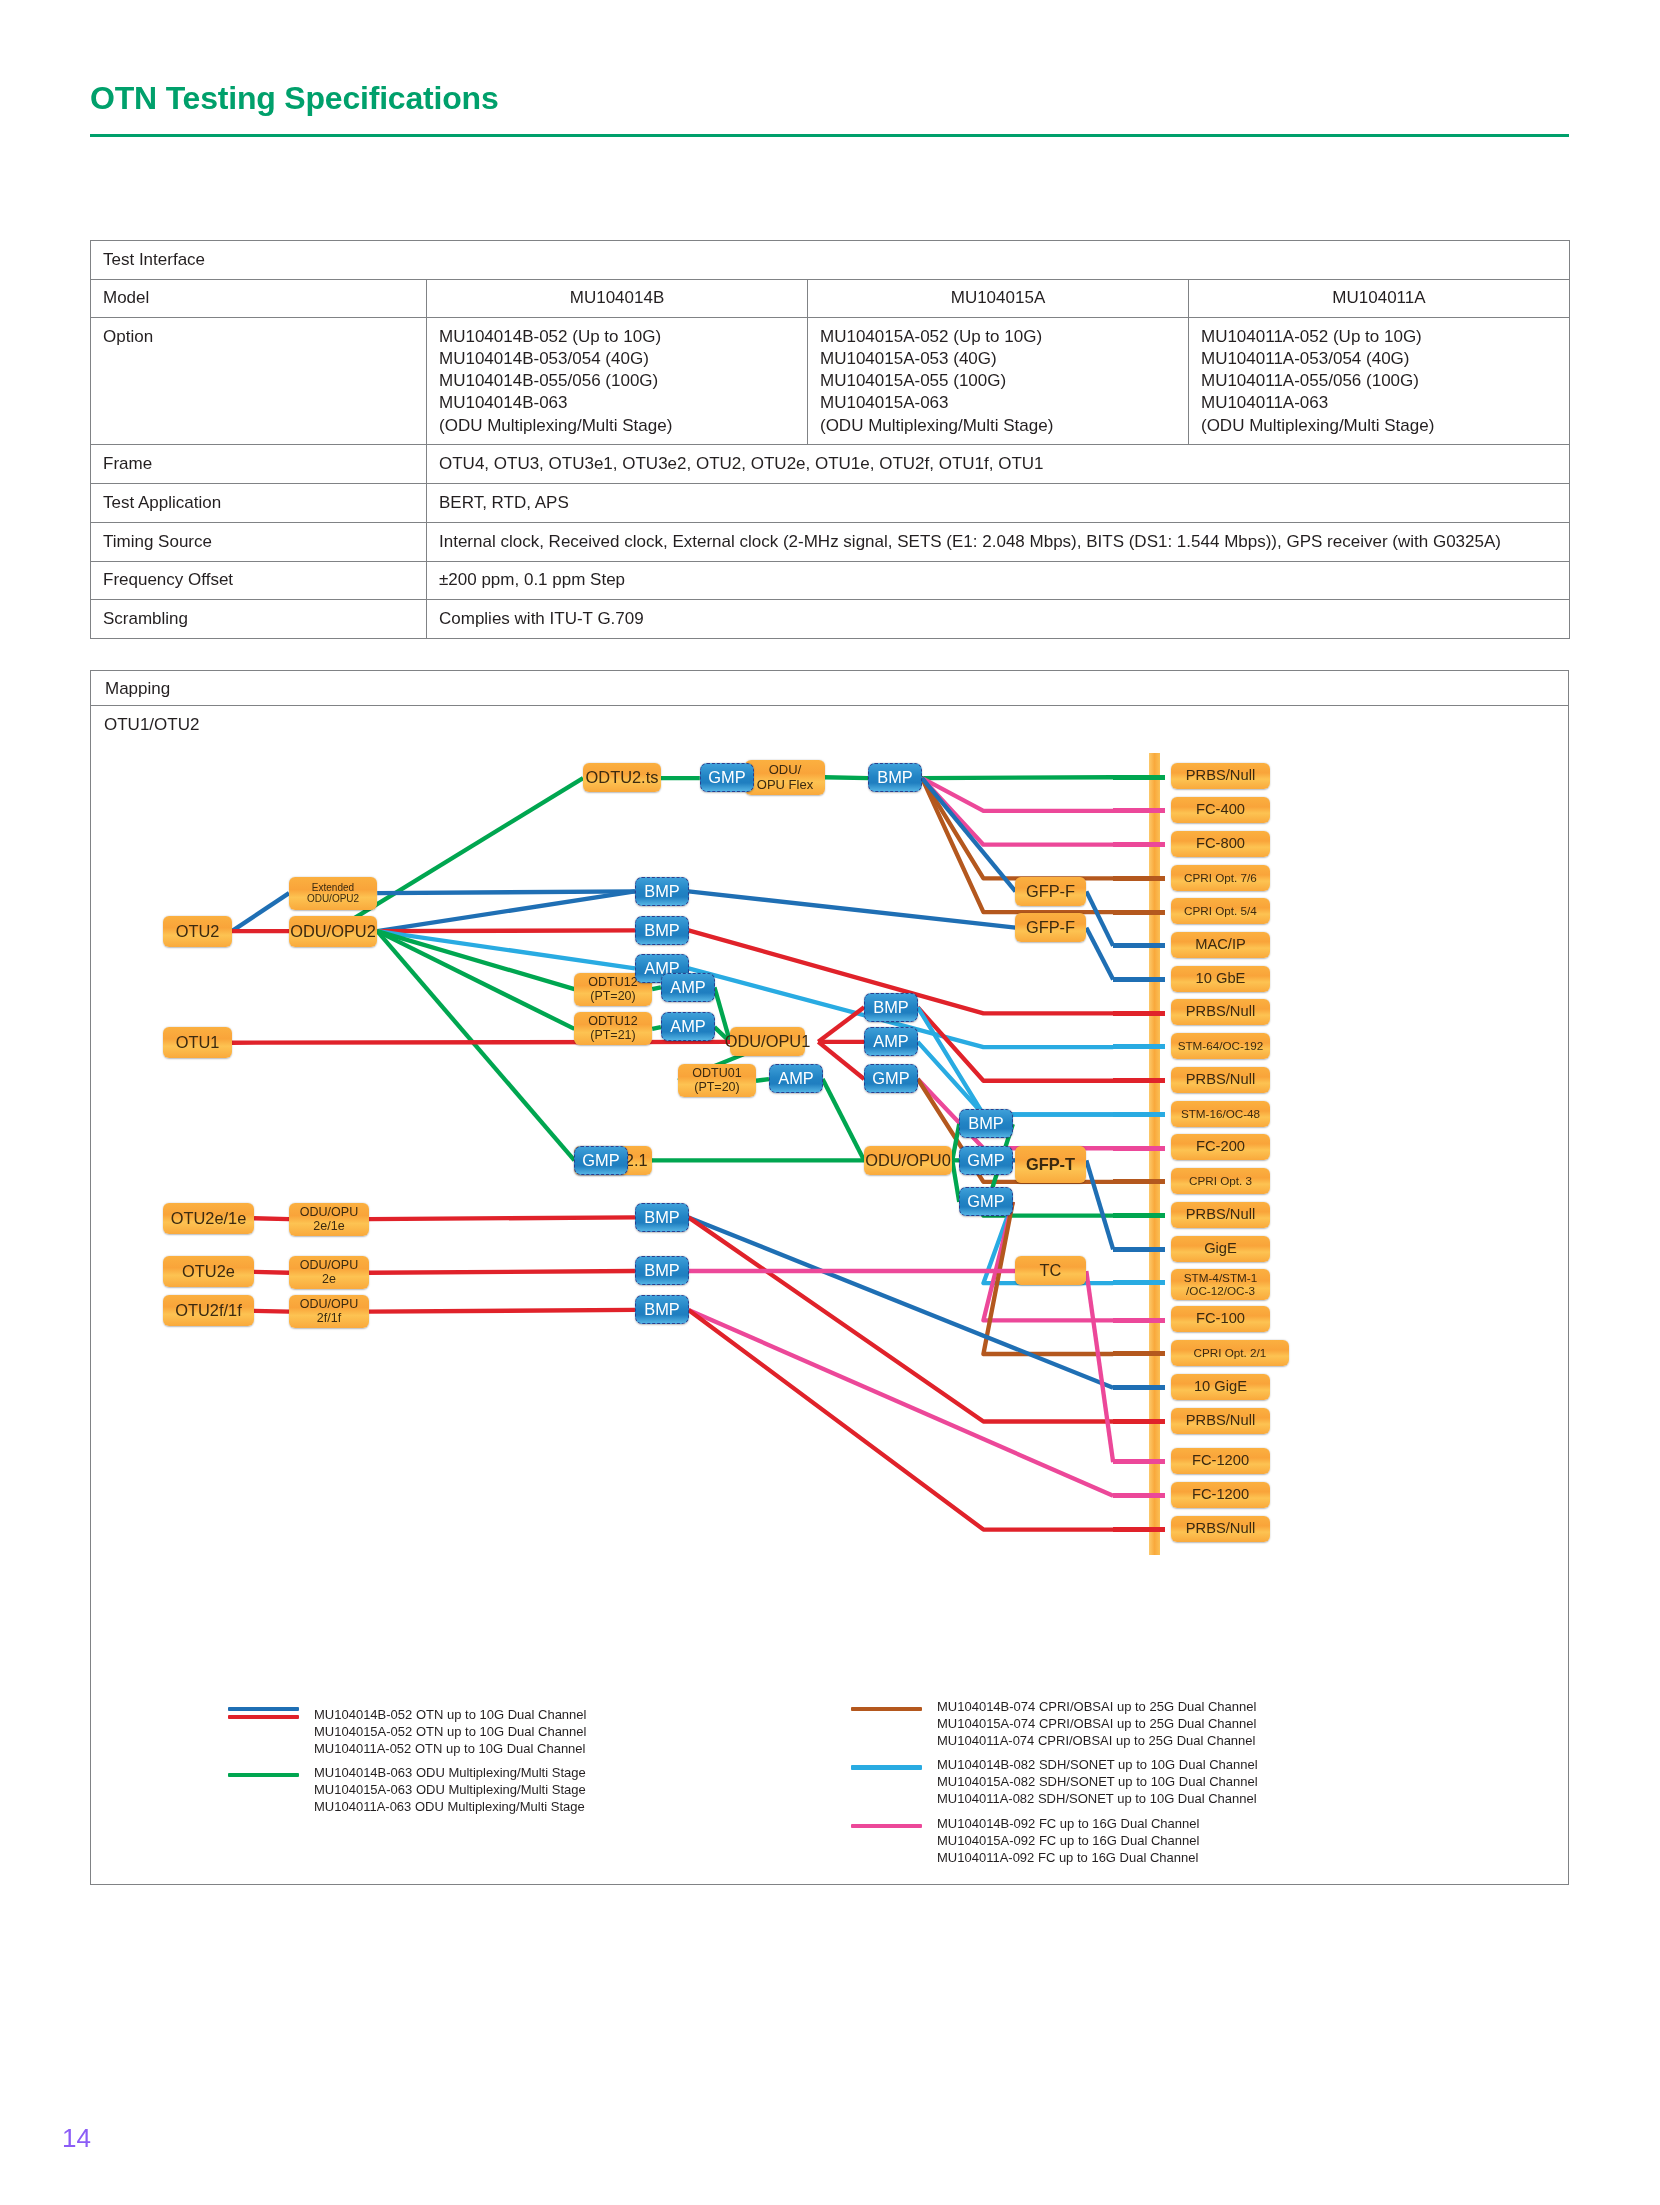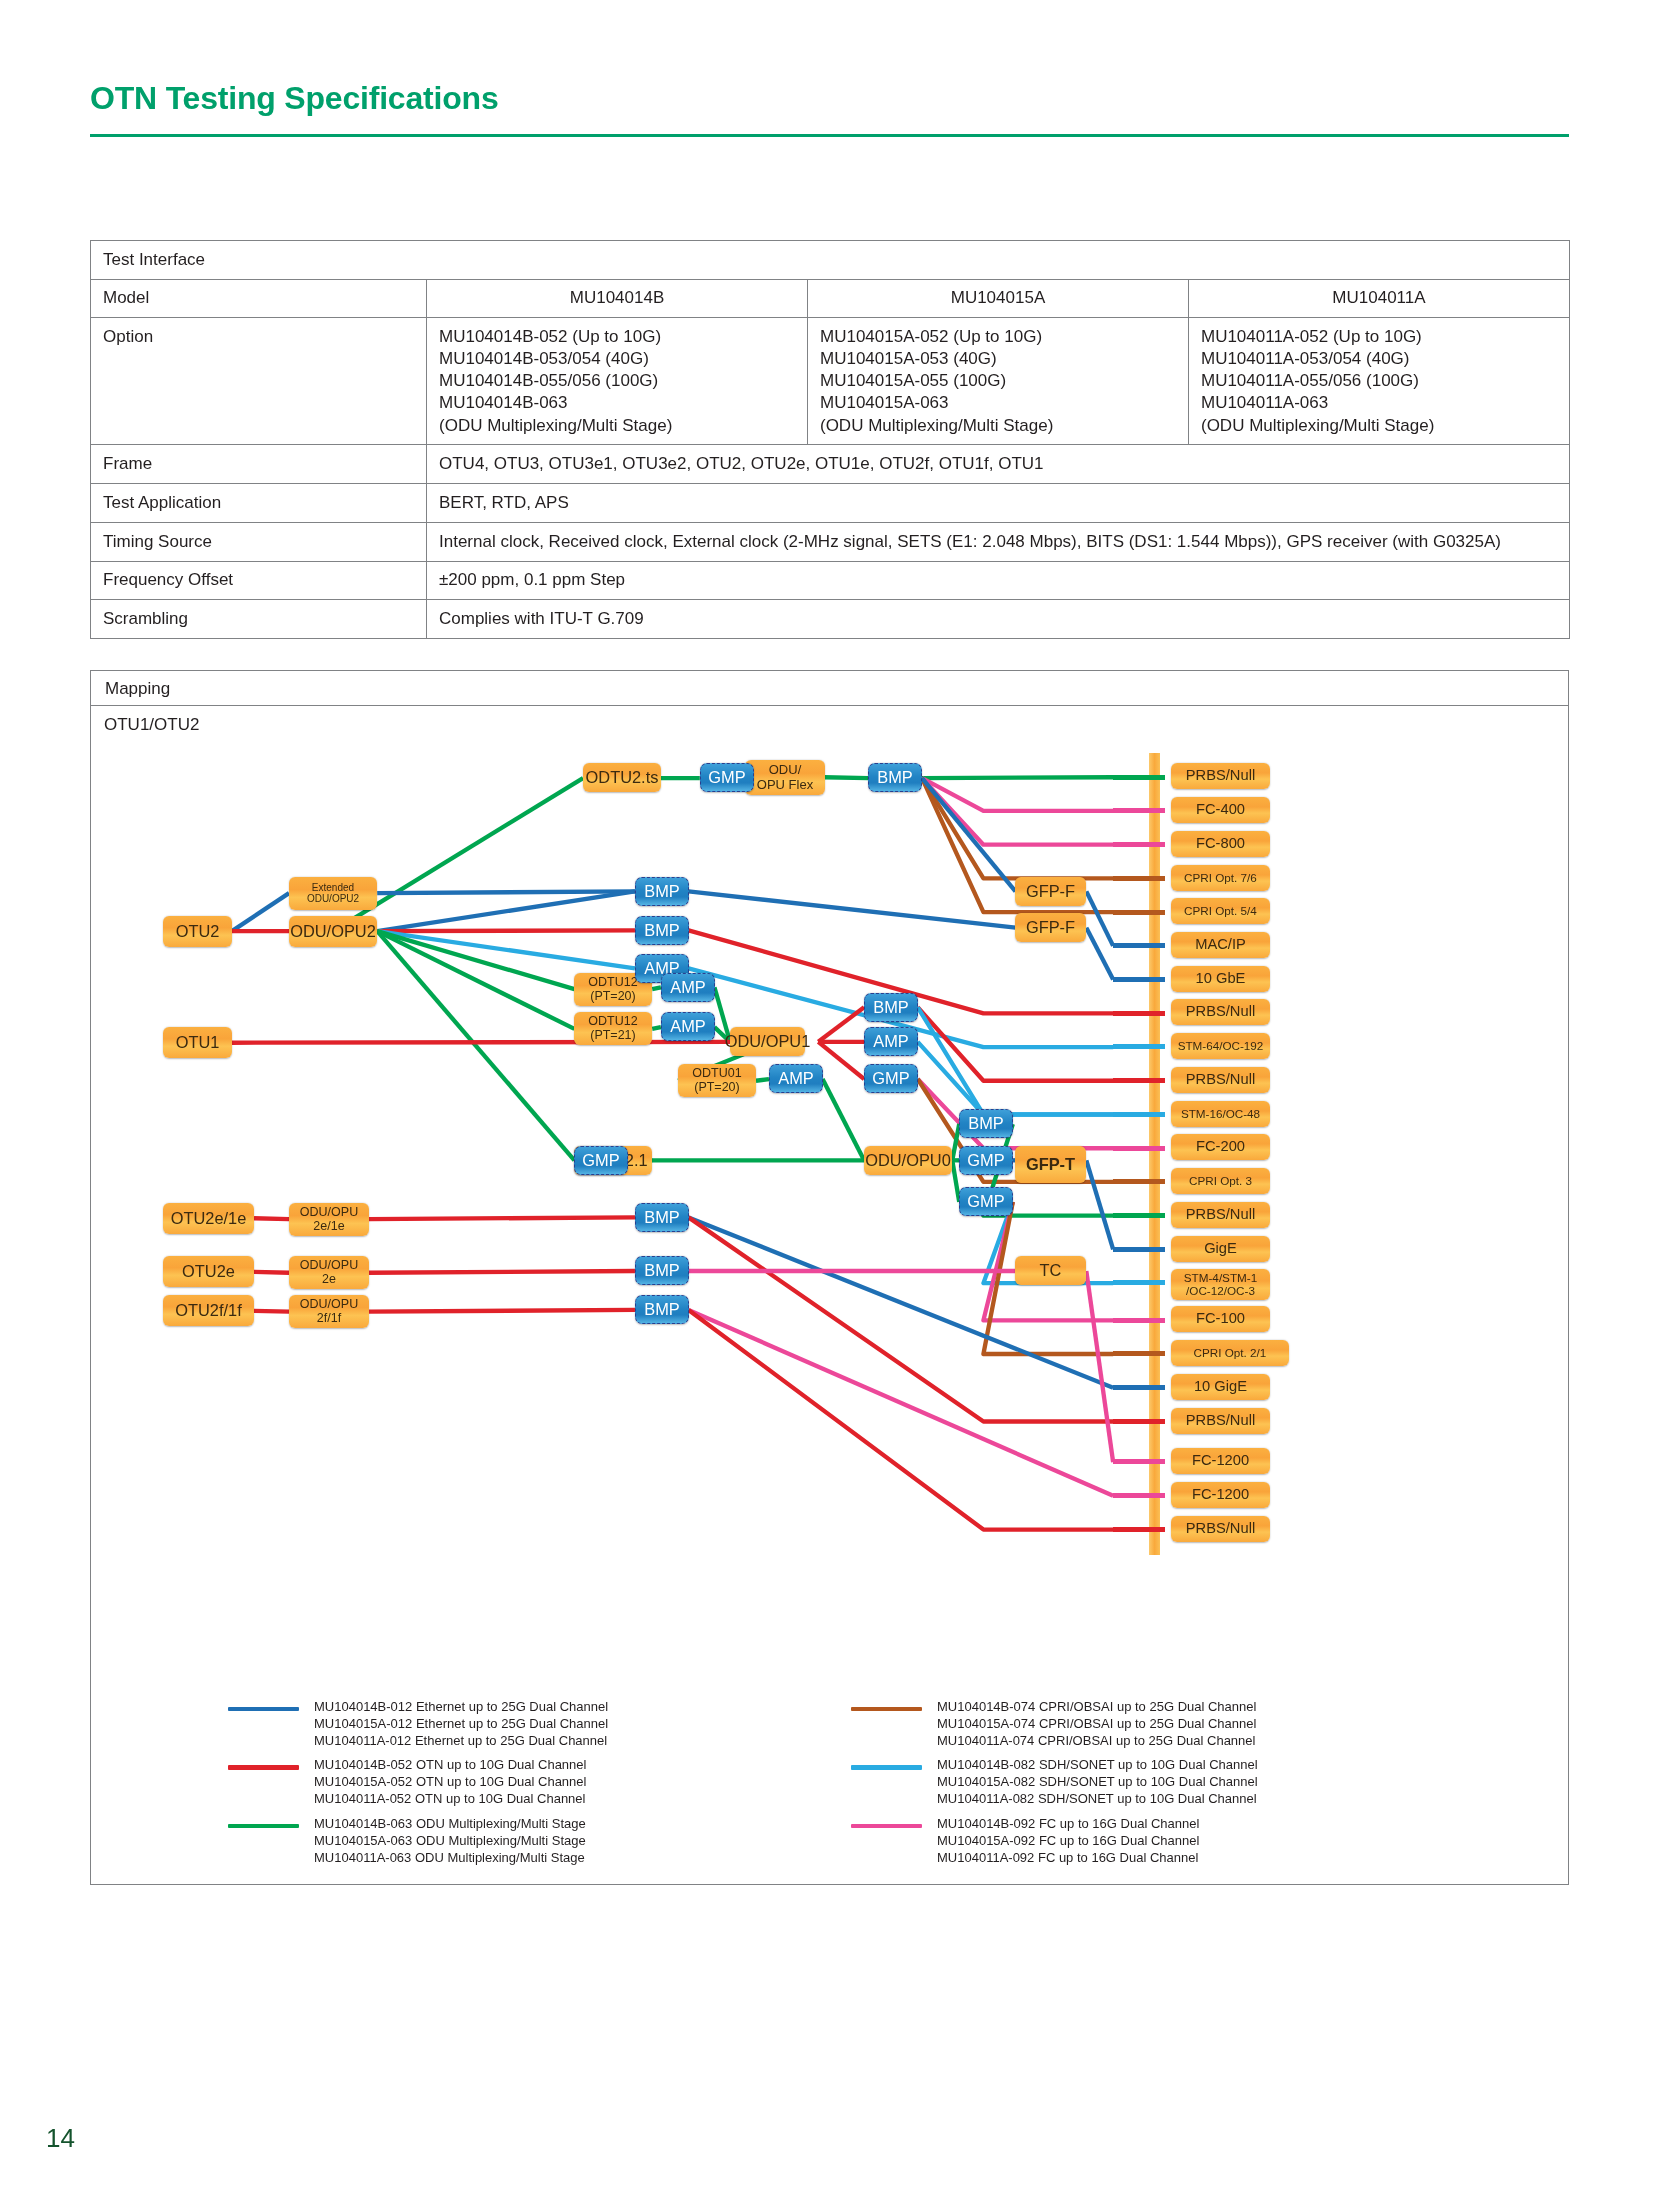--- a/index.html
+++ b/index.html
@@ -64,21 +64,21 @@
   
   #legend{position:absolute;left:0px;top:1029px;width:1479px;height:186px;}
   .leg-col{position:absolute;top:0;width:657px;}
   .leg-item{position:relative;margin-bottom:7.8px;}
   .leg-swatch{
     position:absolute;left:0;top:7.8px;width:71px;height:4.3px;border-radius:0.9px;
   }
   .leg-lines{margin-left:86px;font-size:13px;line-height:1.30;color:#231f20;}
   
   #page-number{
-    position:absolute;left:46px;top:2123px;font-size:26px;color:#14532d;
+    position:absolute;left:62px;top:2123px;font-size:26px;color:#8b5cf6;
   }
 </style>
 </head>
 <body>
 
 <div id="page-title">OTN Testing Specifications</div>
 <div id="title-rule"></div>
 
 <table id="spec-table">
   <tbody id="spec-body">
@@ -293,25 +293,20 @@
       <div class="node n-orange" style="left:1081px;top:778px;width:99px;height:26px;font-size:14.7px;">FC-1200</div>
       <div style="position:absolute;left:1023px;top:823px;width:52px;height:5.2px;background:#ec4899;"></div>
       <div class="node n-orange" style="left:1081px;top:812px;width:99px;height:26px;font-size:14.7px;">FC-1200</div>
       <div style="position:absolute;left:1023px;top:857px;width:52px;height:5.2px;background:#e0222a;"></div>
       <div class="node n-orange" style="left:1081px;top:846px;width:99px;height:26px;font-size:14.7px;">PRBS/Null</div>
     </div>
   <div id="legend">
     <div class="leg-col" id="leg-left" style="left:138px">
         <div class="leg-item">
           <span class="leg-swatch" style="background:#1f6fb4"></span>
-          <div class="leg-lines">
-            <div>MU104014B-012 Ethernet up to 25G Dual Channel</div>
-            <div>MU104015A-012 Ethernet up to 25G Dual Channel</div>
-            <div>MU104011A-012 Ethernet up to 25G Dual Channel</div>
-          </div>
         </div>
         <div class="leg-item">
           <span class="leg-swatch" style="background:#e0222a"></span>
           <div class="leg-lines">
             <div>MU104014B-052 OTN up to 10G Dual Channel</div>
             <div>MU104015A-052 OTN up to 10G Dual Channel</div>
             <div>MU104011A-052 OTN up to 10G Dual Channel</div>
           </div>
         </div>
         <div class="leg-item">

